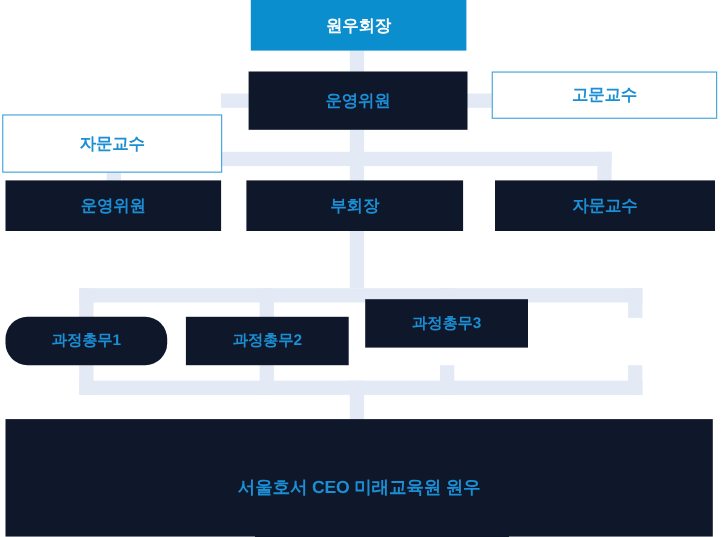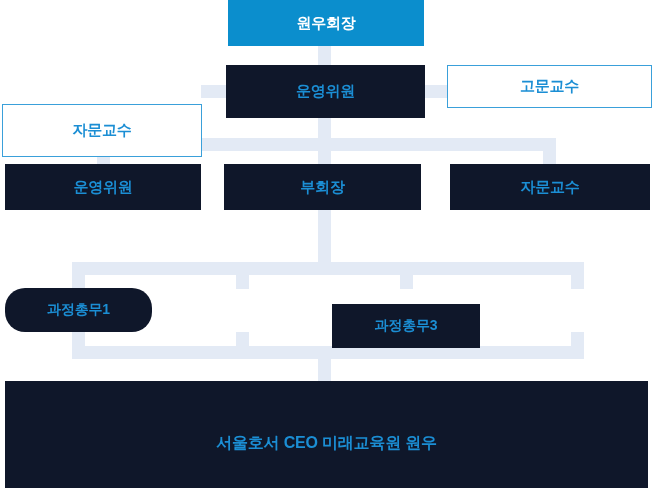--- a/index.html
+++ b/index.html
@@ -74,21 +74,21 @@
     left: 224px; top: 164px; width: 197px; height: 46px;
     font-size: 15px;
     text-align: right;
   }
   .n-female {
     left: 450px; top: 164px; width: 200px; height: 46px;
     font-size: 15px;
   }
   .n-c1 { left: 5px;   top: 288px; width: 147px; height: 44px; font-size: 14px; border-radius: 20px; }
   .n-c2 { left: 169px; top: 288px; width: 148px; height: 44px; font-size: 14px; }
-  .n-c3 { left: 332px; top: 304px; width: 148px; height: 44px; font-size: 14px; }
+  .n-c3 { left: 332px; top: 272px; width: 148px; height: 44px; font-size: 14px; }
   .n-c4 { left: 497px; top: 288px; width: 151px; height: 44px; font-size: 14px; }
   .n-students {
     left: 5px; top: 381px; width: 643px; height: 124px;
     font-size: 16px;
   }
 </style>
 </head>
 <body>
 
 <div id="org-chart">
@@ -134,19 +134,20 @@
   <div class="node node-outline n-counsel">고문교수</div>
 
   <div class="node node-fill n-male">운영위원</div>
 
   <div class="node node-fill n-vice">부회장</div>
 
   <div class="node node-fill n-female">자문교수</div>
 
   <div class="node node-fill n-c1">과정총무1</div>
 
+  <div class="node node-fill n-c2">과정총무2</div>
 
   <div class="node node-fill n-c3">과정총무3</div>
 
 
   <div class="node node-fill n-students">서울호서 CEO 미래교육원 원우</div>
 
 </div>
 
 </body></html>

